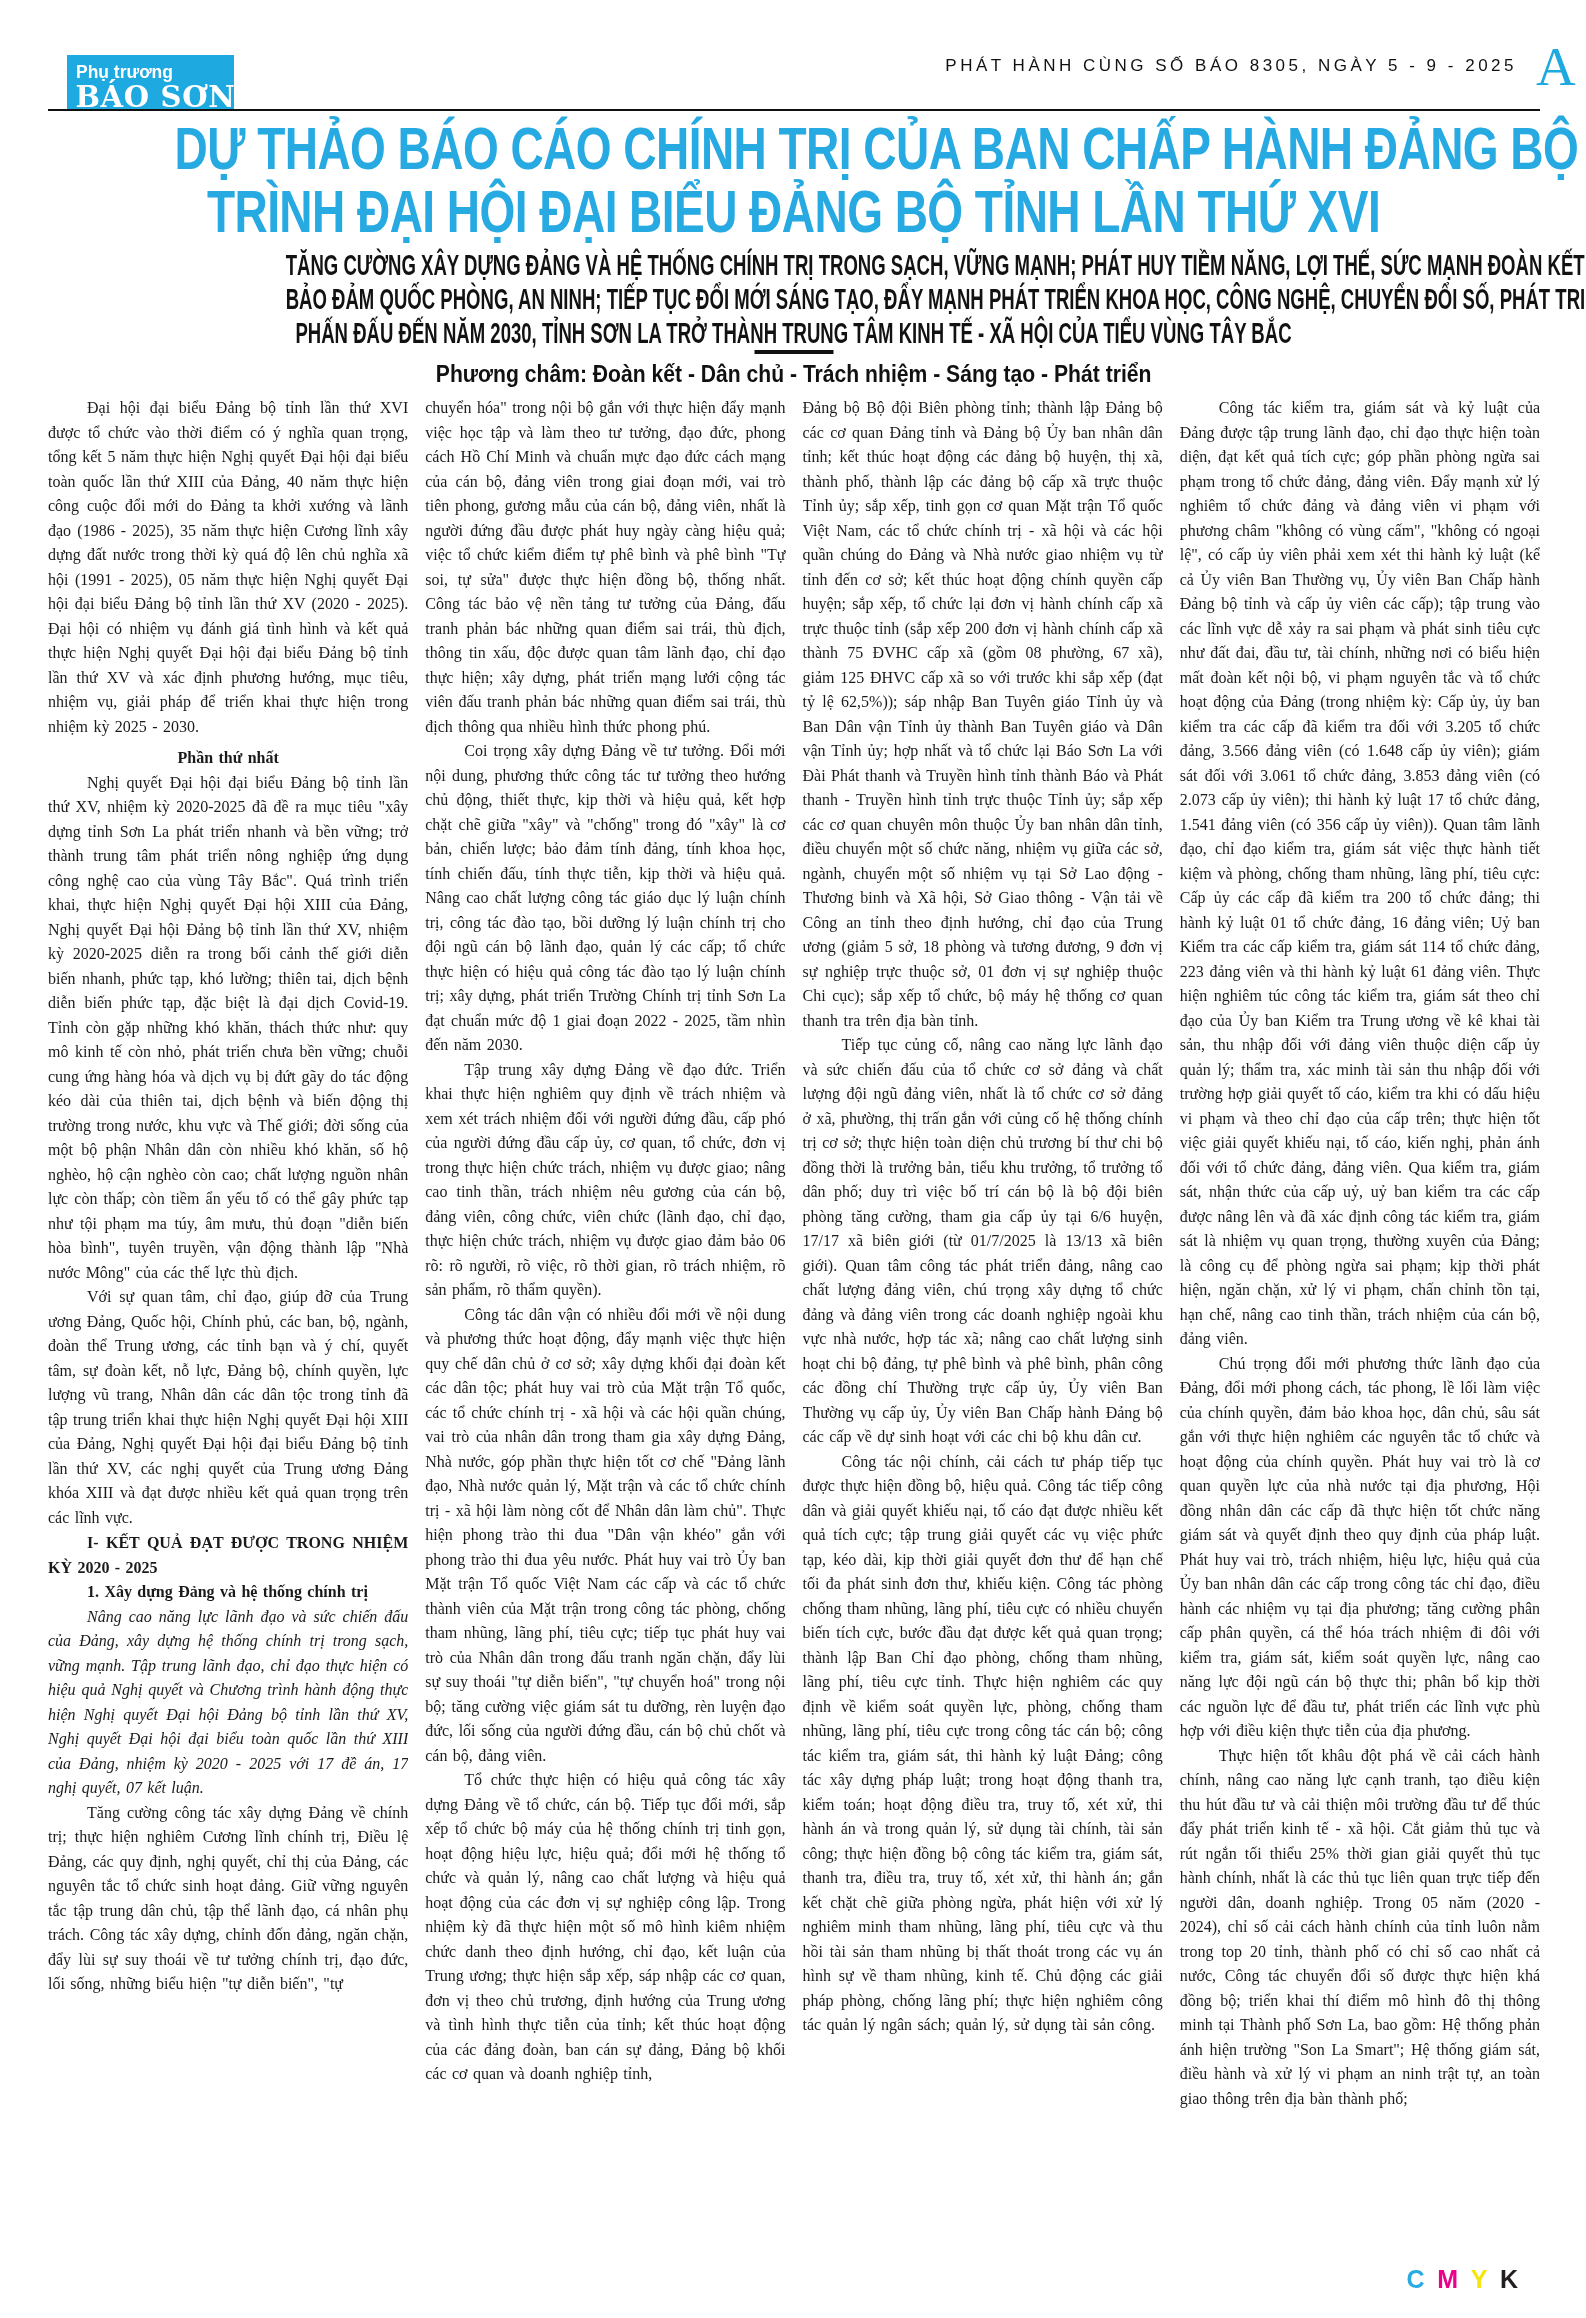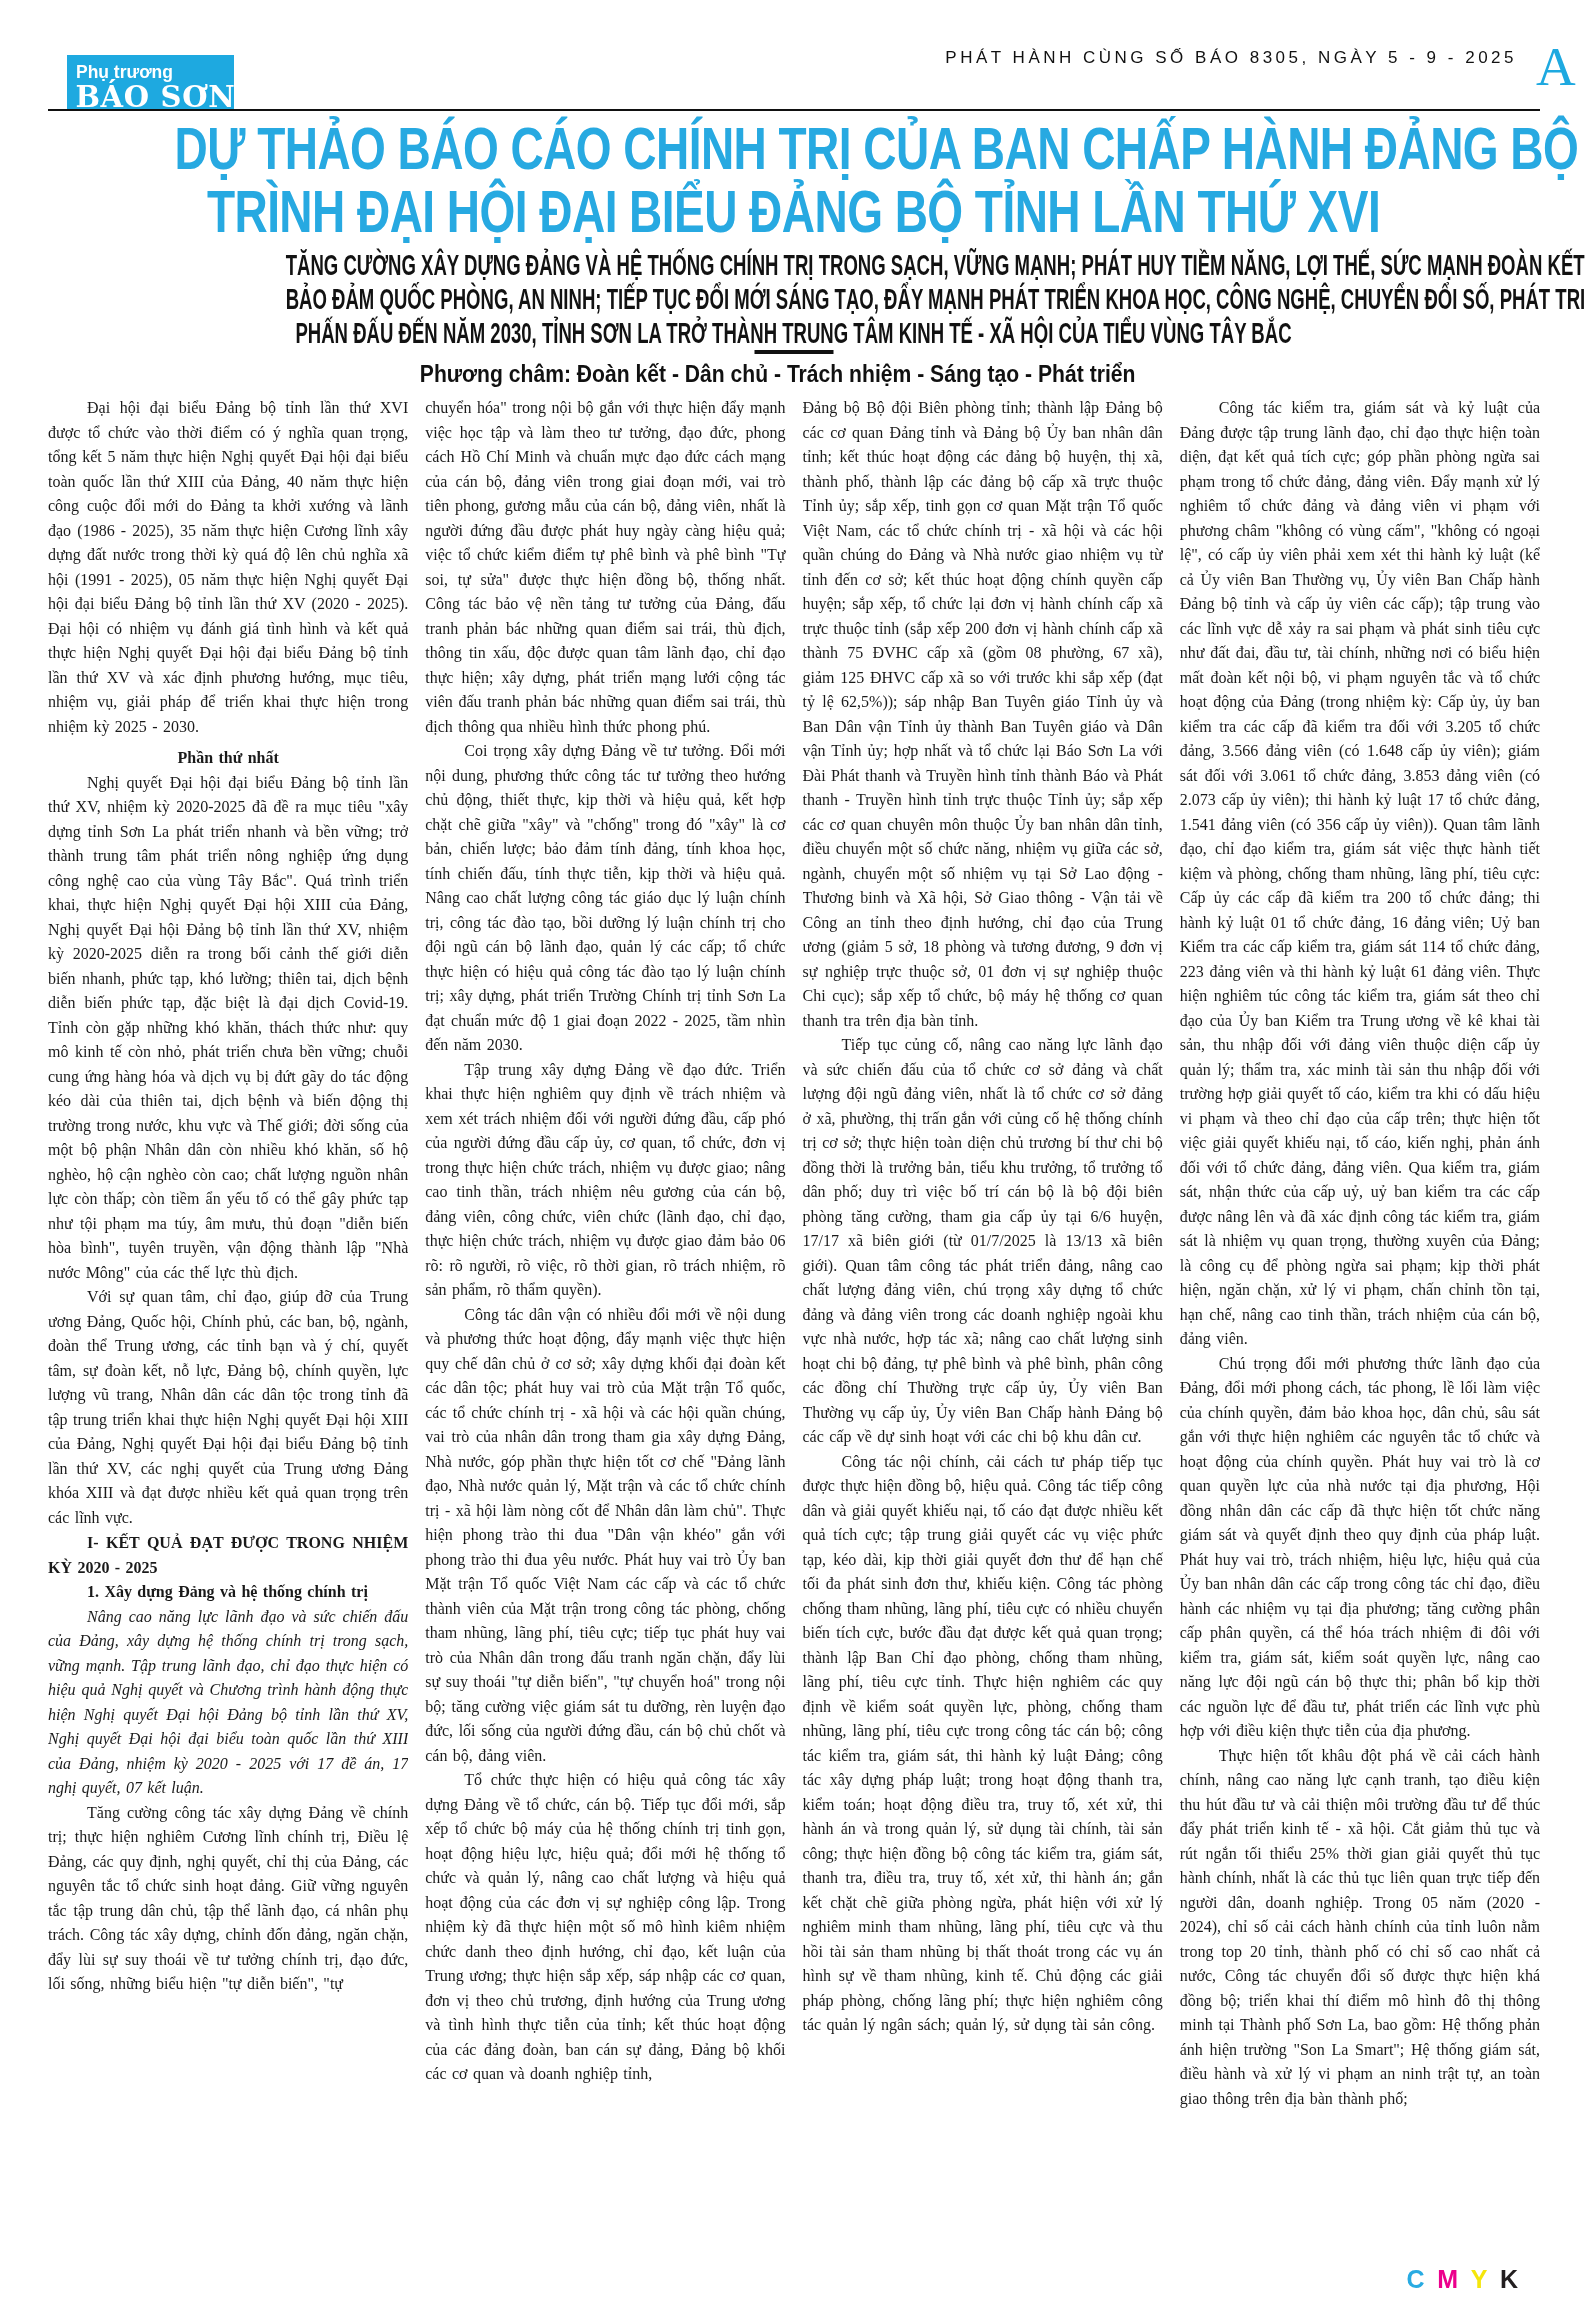--- a/index.html
+++ b/index.html
@@ -4,34 +4,34 @@
 <style>
   html,body{margin:0;padding:0;background:#888;}
   #page{position:relative;width:1587px;height:2319px;background:#ffffff;overflow:hidden;
         font-family:"Liberation Serif","DejaVu Serif",serif;color:#1a1a1a;}
   
   .masthead-box{position:absolute;left:67px;top:55px;width:167px;height:56px;background:#1ea9e0;}
   .supplement-label{font-family:"Liberation Sans",sans-serif;font-weight:700;color:#fff;
         font-size:19px;line-height:21px;margin:5.6px 0 0 9px;transform:scaleX(.92);transform-origin:left;}
   .newspaper-logo{font-family:"DejaVu Serif","Liberation Serif",serif;font-weight:700;color:#fff;
         font-size:29px;line-height:31px;margin:0 0 0 8.4px;letter-spacing:0.7px;white-space:nowrap;}
-  .issue-info{position:absolute;top:48px;right:70px;font-family:"Liberation Sans",sans-serif;
+  .issue-info{position:absolute;top:56px;right:70px;font-family:"Liberation Sans",sans-serif;
         font-size:17px;letter-spacing:3.5px;color:#111;white-space:nowrap;}
   .page-letter{position:absolute;top:39px;right:11.2px;color:#1ea9e0;font-size:55px;line-height:55px;
         font-family:"Liberation Serif",serif;font-weight:400;}
   .header-rule{position:absolute;left:48px;top:109px;width:1492px;height:2.1px;background:#111;}
   
   .headline-wrap{position:absolute;top:118px;left:0;width:1587px;text-align:center;color:#27a9e1;}
   .headline-line{font-family:"Liberation Sans",sans-serif;font-weight:700;font-size:59px;line-height:63px;
         white-space:nowrap;transform:scaleX(.78);transform-origin:50% 50%;letter-spacing:-0.7px;}
   .subtitle-wrap{position:absolute;top:248px;left:0;width:1587px;text-align:center;color:#121212;}
   .subtitle-line{font-family:"Liberation Sans",sans-serif;font-weight:700;font-size:29px;line-height:34px;
         white-space:nowrap;transform:scaleX(.64);transform-origin:50% 50%;}
   .section-divider{position:absolute;top:350px;left:50%;transform:translateX(-50%);width:79px;height:3.5px;background:#111;}
-  .motto{position:absolute;top:360px;left:0;width:1556px;text-align:center;
+  .motto{position:absolute;top:360px;left:16px;width:1556px;text-align:center;
         font-family:"Liberation Sans",sans-serif;font-weight:700;font-size:24px;color:#111;
         white-space:nowrap;}
   .motto-inner{display:inline-block;transform:scaleX(.88);transform-origin:center;}
   
   .news-columns{position:absolute;left:48px;top:396px;width:1492px;height:1812px;display:flex;gap:17px;overflow:hidden;}
   .column{flex:1 1 0;overflow:hidden;}
   .blk{margin:0;font-size:16px;line-height:24.5px;text-align:justify;word-spacing:1.4px;}
   .para{text-indent:39px;}
   .para-cont{text-indent:0;}
   .para-italic{font-style:italic;text-indent:39px;}

